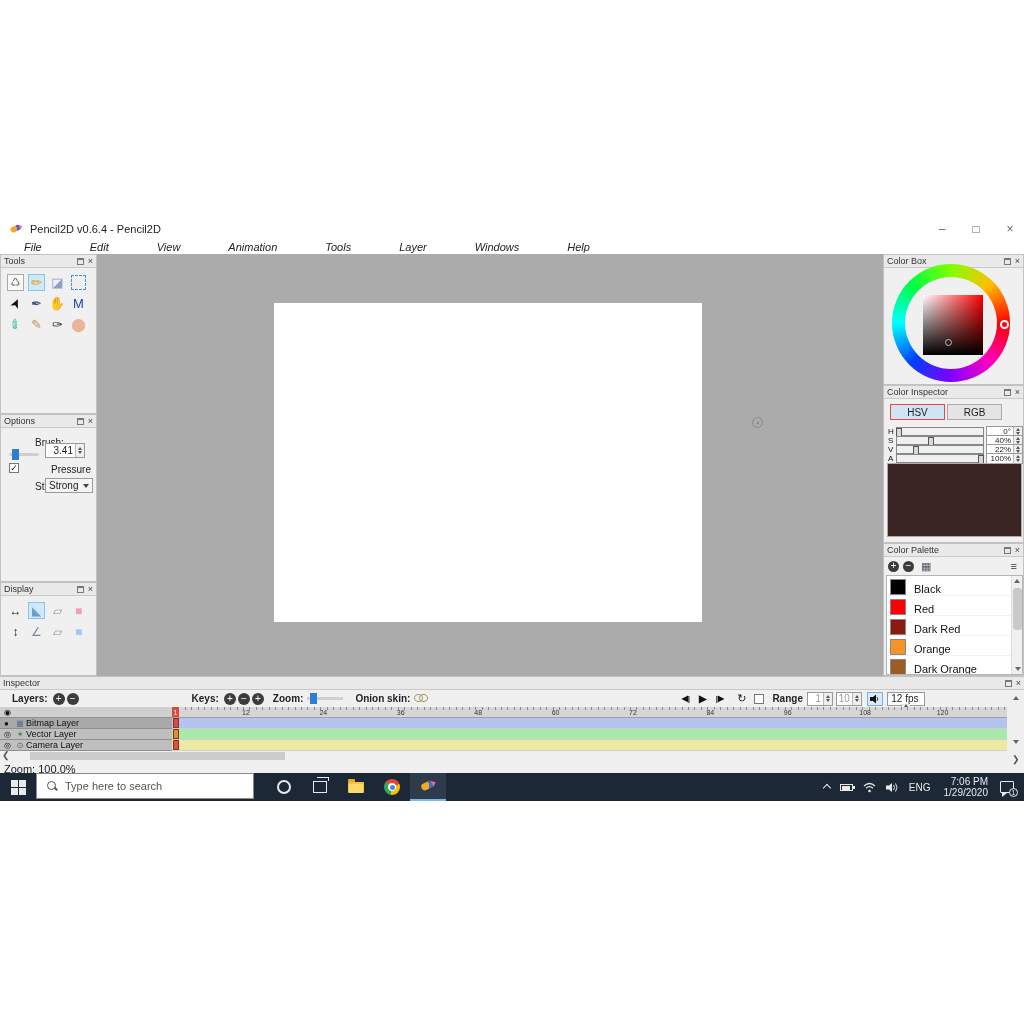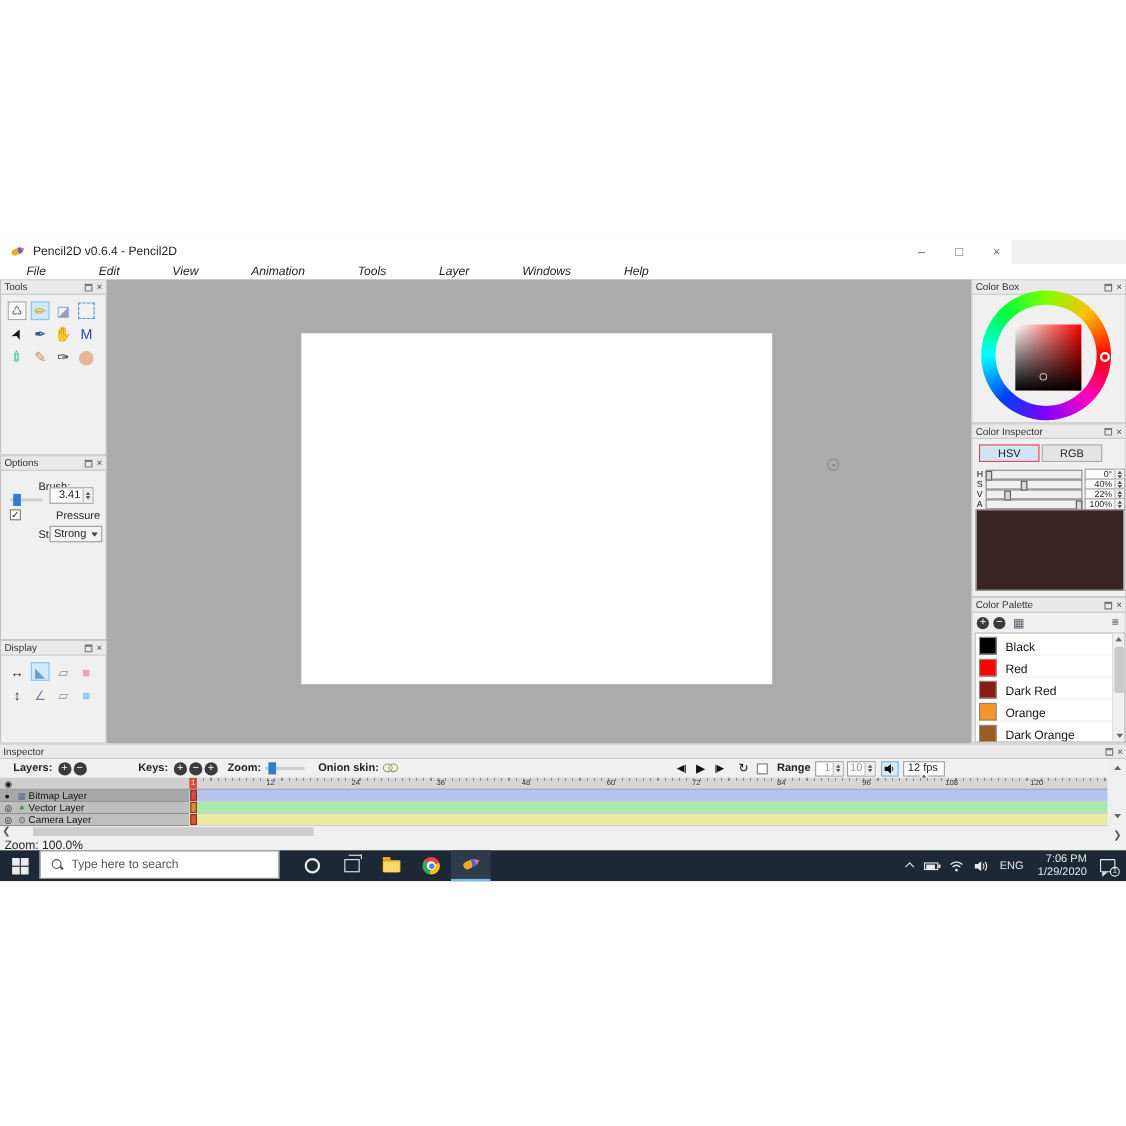--- a/index.html
+++ b/index.html
@@ -1,21 +1,21 @@
 <!DOCTYPE html>
 <html><head>
 <meta charset="utf-8">
 <style>
 * { margin:0; padding:0; box-sizing:border-box; }
 body { font-family:"Liberation Sans", sans-serif; background:#fff; }
 .screen { position:relative; width:1024px; height:1024px; background:#fff; overflow:hidden; }
 
 
 .app { position:absolute; left:0; top:218px; width:1024px; height:555px; background:#f0f0f0; font-size:11px; color:#222; }
-.titlebar { position:absolute; left:0; top:0; width:920px; height:22px; background:#fff; display:flex; align-items:center; }
+.titlebar { position:absolute; left:0; top:0; width:1024px; height:22px; background:#fff; display:flex; align-items:center; }
 .titlebar .app-ico { margin:0 6px 0 8px; }
 .win-controls { position:absolute; right:8px; top:0; height:22px; display:flex; align-items:center; gap:22px; color:#666; font-size:12px; }
 .win-controls span { width:12px; text-align:center; cursor:default; }
 .menubar { position:absolute; left:0; top:22px; width:1024px; height:14px; background:#fff; display:flex; align-items:center; font-size:11px; color:#222; }
 .menubar span { padding:0 24px;font-style:italic; }
 
 
 .panel { position:absolute; background:#f0f0f0; border:1px solid #c2c2c2; }
 .ptitle { height:13px; background:#e9e9e9; border-bottom:1px solid #c9c9c9; display:flex; align-items:center; justify-content:space-between; padding:0 3px; font-size:9px; color:#333; }
 .pbtns { display:flex; align-items:center; gap:4px; }
@@ -422,21 +422,21 @@
         <span class="pbtns">
             <span class="float-ico"></span>
             <span class="close-ico">×</span>
           </span>
       </div>
 
       <div class="tl-toolbar">
         <span class="tl-label" style="margin-left:12px;">Layers:</span>
         <span class="circ-btn">+</span>
         <span class="circ-btn">−</span>
-        <span class="tl-label" style="margin-left:46px;text-align:center;">Keys:</span>
+        <span class="tl-label" style="margin-left:112px;text-align:center;">Keys:</span>
         <span class="circ-btn">+</span>
         <span class="circ-btn">−</span>
         <span class="circ-btn">+</span>
         <span class="tl-label" style="margin-left:8px;">Zoom:</span>
         <span style="position:relative; width:36px; height:3px; background:#cfcfcf; display:inline-block;">
           <span style="position:absolute; left:3px; top:-4px; width:7px; height:11px; background:#2f7fd0;"></span>
         </span>
         <span class="tl-label" style="margin-left:12px;">Onion skin:</span>
         <span class="onion-ico">
             <i></i>

